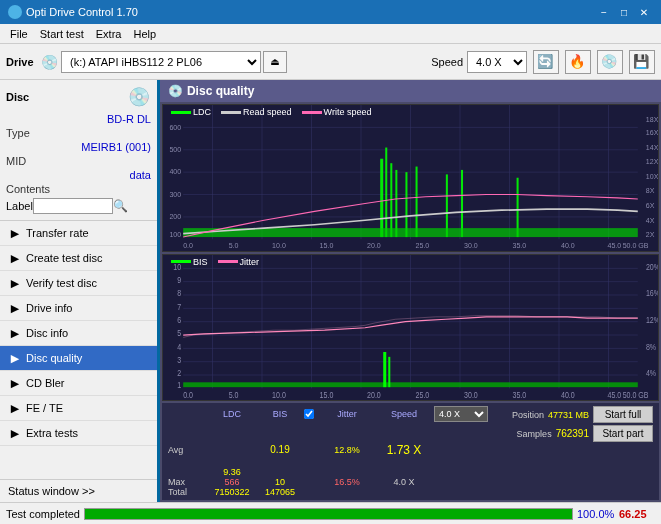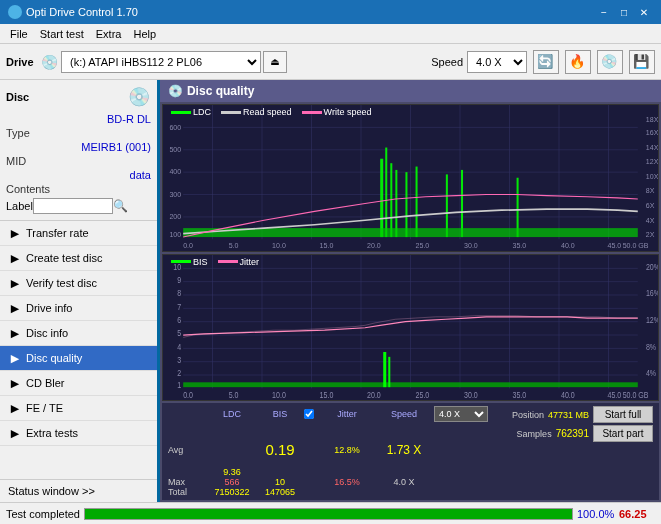--- a/index.html
+++ b/index.html
@@ -368,21 +368,21 @@
           <div style="color:#aaaaff; font-size:9px; text-align:center;">Jitter</div>
           <div style="color:#aaaaff; font-size:9px; text-align:center;">Speed</div>
           <div>
             <select style="width:54px; height:16px; font-size:9px; background:#555; color:white; border:1px solid #888;">
               <option>4.0 X</option>
             </select>
           </div>
 
           <div style="color:#cccccc; font-size:9px;">Avg</div>
           <div style="color:#ffff00; font-size:9px; text-align:center;margin-top:45px;">9.36</div>
-          <div style="color:#ffff00; font-size:15px; text-align:center;">0.19</div>
+          <div style="color:#ffff00; font-size:10px; text-align:center;">0.19</div>
           <div></div>
           <div style="color:#ffff00; font-size:9px; text-align:center;">12.8%</div>
           <div style="color:#ffff00; font-size:12px; text-align:center;">1.73 X</div>
           <div></div>
 
           <div style="color:#cccccc; font-size:9px;">Max</div>
           <div style="color:#ff6666; font-size:9px; text-align:center;">566</div>
           <div style="color:#ffff00; font-size:9px; text-align:center;">10</div>
           <div></div>
           <div style="color:#ff6666; font-size:9px; text-align:center;">16.5%</div>

